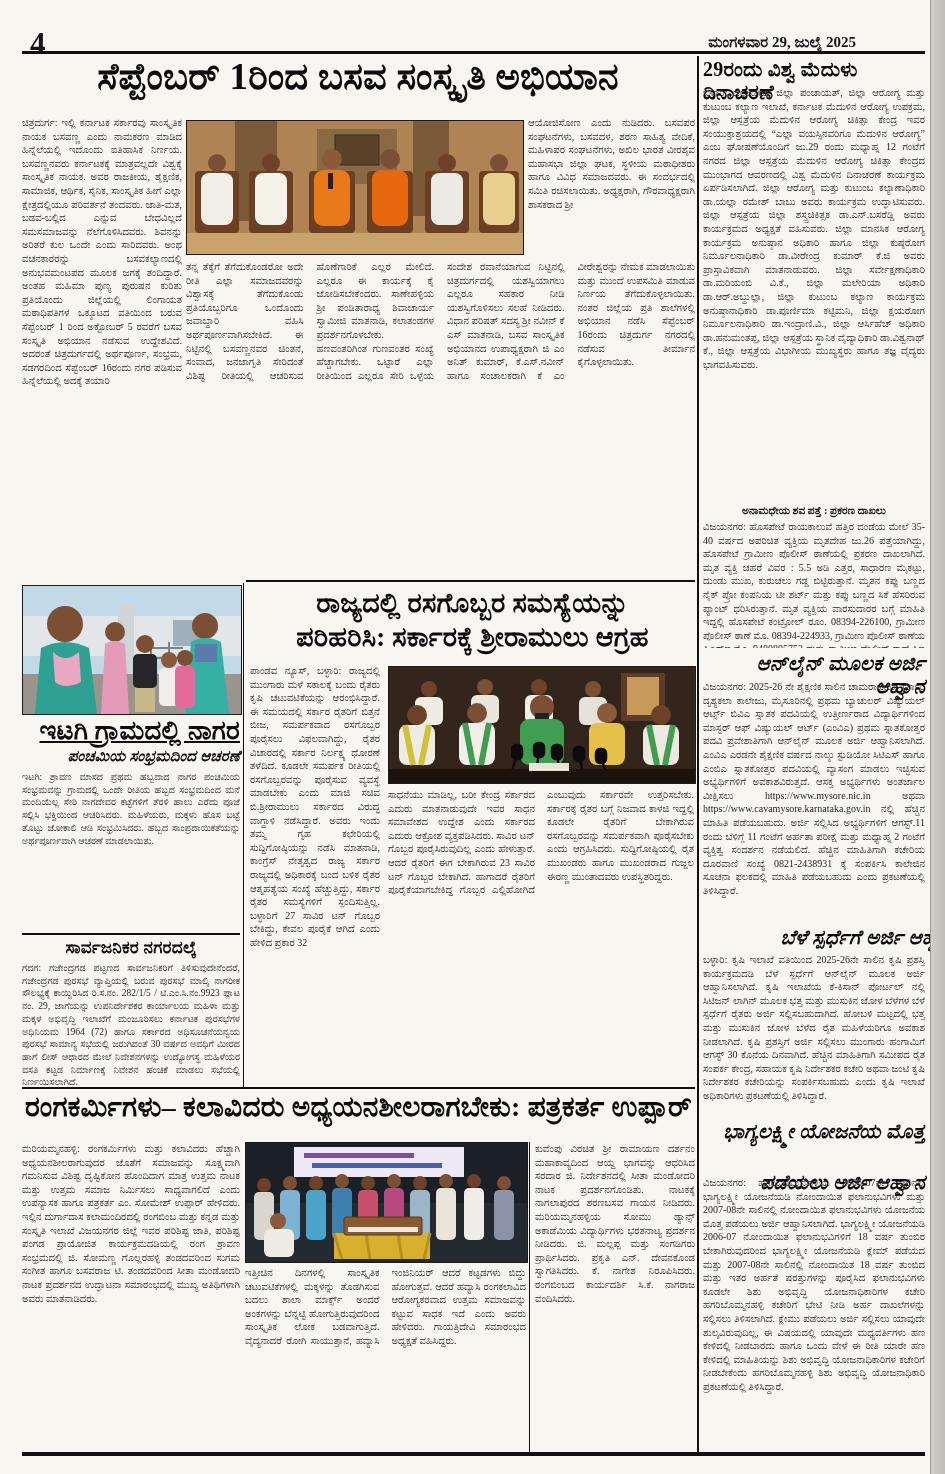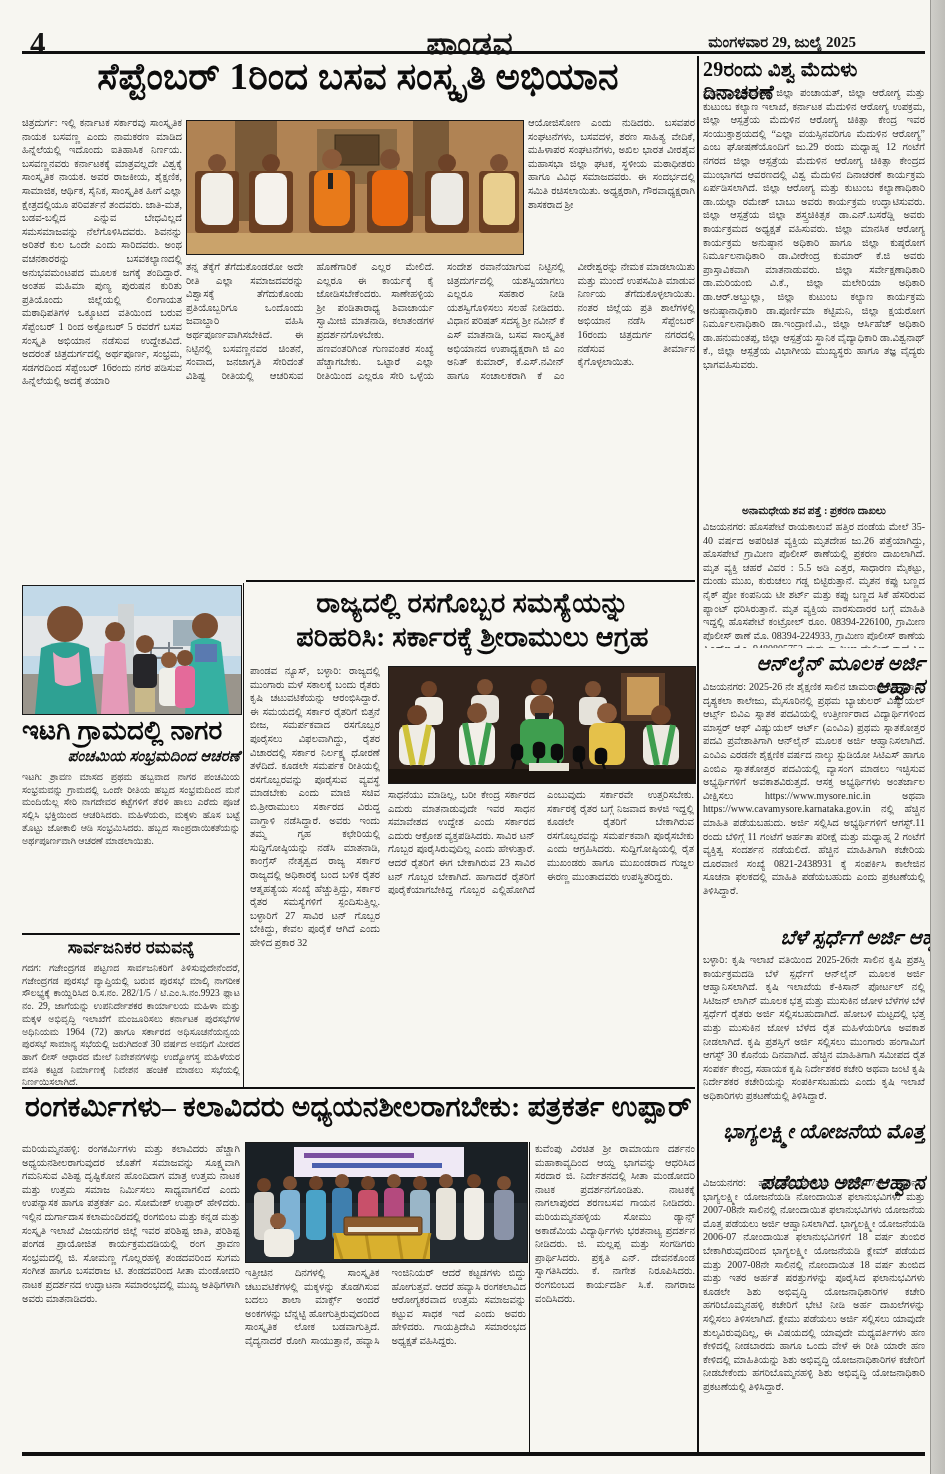--- a/index.html
+++ b/index.html
@@ -10,40 +10,39 @@
   }
   .abs { position:absolute; }
   .rule { background:#101010; }
   .jtext {
     font-size:10px; line-height:1.36; text-align:justify; text-justify:inter-word;
     color:#1d1d1d; overflow:hidden; word-break:break-word;
   }
   .jtext-sm { font-size:9.5px; line-height:1.34; }
   .hl { font-weight:bold; color:#0c0c0c; letter-spacing:0.2px; }
   .hl-xl { font-size:37px; line-height:1.1; text-align:center; }
-  .hl-lg { font-size:26px; line-height:1.12; text-align:left; }
+  .hl-lg { font-size:26px; line-height:1.12; text-align:right;text-decoration:underline; }
   .hl-sb { font-size:18px; line-height:1.15; }
   .hl-sb-c { text-align:right;font-style:italic; }
   .photo { border:1px solid #1a1a1a; background:#888; overflow:hidden; }
   .photo svg { display:block; }
   .cols2 { column-count:2; column-gap:12px; }
   .cols4 { column-count:4; column-gap:13px; }
   .masthead { font-size:31px; font-weight:bold; letter-spacing:1px; text-align:center; }
   .pagenum { font-size:31px; font-weight:bold; }
   .dateline { font-size:15px; font-weight:bold; text-align:right; }
   .subhead-bold { font-size:10.5px; font-weight:bold; text-align:center; }
   .scan-edge { background:linear-gradient(to right,#cfcec9,#bdbcb7); border-left:1px solid #9a9994; }
 </style>
 </head>
 <body>
 
 <div class="page">
 
   <div class="abs pagenum" style="left:30px; top:26px;">4</div>
-  <div class="abs masthead" style="left:320px; top:26px; width:300px;">ಪಾಂಡವ</div>
   <div class="abs dateline" style="left:598px; top:34px; width:258px;">ಮಂಗಳವಾರ 29, ಜುಲೈ 2025</div>
   <div class="abs rule" style="left:22px; top:51px; width:903px; height:3px;"></div>
 
   <div class="abs hl hl-xl" style="left:22px; top:57px; width:672px; height:54px;">ಸೆಪ್ಟೆಂಬರ್ 1ರಿಂದ ಬಸವ ಸಂಸ್ಕೃತಿ ಅಭಿಯಾನ</div>
 
   <div class="abs jtext" style="left:22px; top:116px; width:160px; height:462px;">ಚಿತ್ರದುರ್ಗ: ಇಲ್ಲಿ ಕರ್ನಾಟಕ ಸರ್ಕಾರವು ಸಾಂಸ್ಕೃತಿಕ ನಾಯಕ ಬಸವಣ್ಣ ಎಂದು ನಾಮಕರಣ ಮಾಡಿದ ಹಿನ್ನೆಲೆಯಲ್ಲಿ ಇದೊಂದು ಐತಿಹಾಸಿಕ ನಿರ್ಣಯ. ಬಸವಣ್ಣನವರು ಕರ್ನಾಟಕಕ್ಕೆ ಮಾತ್ರವಲ್ಲದೇ ವಿಶ್ವಕ್ಕೆ ಸಾಂಸ್ಕೃತಿಕ ನಾಯಕ. ಅವರ ರಾಜಕೀಯ, ಶೈಕ್ಷಣಿಕ, ಸಾಮಾಜಿಕ, ಆರ್ಥಿಕ, ಸೈನಿಕ, ಸಾಂಸ್ಕೃತಿಕ ಹೀಗೆ ಎಲ್ಲಾ ಕ್ಷೇತ್ರದಲ್ಲಿಯೂ ಪರಿವರ್ತನೆ ತಂದವರು. ಜಾತಿ-ಮತ, ಬಡವ-ಬಲ್ಲಿದ ಎನ್ನುವ ಬೇಧವಿಲ್ಲದೆ ಸಮಸಮಾಜವನ್ನು ನೆಲೆಗೊಳಿಸಿದವರು. ಶಿವನನ್ನು ಅರಿತರೆ ಕುಲ ಒಂದೇ ಎಂದು ಸಾರಿದವರು. ಅಂಥ ವಚನಕಾರರನ್ನು ಬಸವಕಲ್ಯಾಣದಲ್ಲಿ ಅನುಭವಮಂಟಪದ ಮೂಲಕ ಜಗಕ್ಕೆ ತಂದಿದ್ದಾರೆ. ಅಂತಹ ಮಹಿಮಾ ಪುಣ್ಯ ಪುರುಷನ ಕುರಿತು ಪ್ರತಿಯೊಂದು ಜಿಲ್ಲೆಯಲ್ಲಿ ಲಿಂಗಾಯತ ಮಠಾಧಿಪತಿಗಳ ಒಕ್ಕೂಟದ ವತಿಯಿಂದ ಬರುವ ಸೆಪ್ಟೆಂಬರ್ 1 ರಿಂದ ಅಕ್ಟೋಬರ್ 5 ರವರೆಗೆ ಬಸವ ಸಂಸ್ಕೃತಿ ಅಭಿಯಾನ ನಡೆಸುವ ಉದ್ದೇಶವಿದೆ. ಅದರಂತೆ ಚಿತ್ರದುರ್ಗದಲ್ಲಿ ಅರ್ಥಪೂರ್ಣ, ಸಂಭ್ರಮ, ಸಡಗರದಿಂದ ಸೆಪ್ಟೆಂಬರ್ 16ರಂದು ನಗರ ಪಡಿಸುವ ಹಿನ್ನೆಲೆಯಲ್ಲಿ ಅದಕ್ಕೆ ತಯಾರಿ</div>
 
   <div class="abs photo" style="left:186px; top:120px; width:336px; height:133px;">
     <svg width="336" height="133" viewBox="0 0 336 133">
       <rect width="336" height="133" fill="#b08354"></rect>
@@ -121,21 +120,21 @@
       <circle cx="162" cy="72" r="8" fill="#7b4f33"></circle>
         <rect x="152" y="80" width="20" height="42" rx="5" fill="#e46a9a"></rect>
     </svg>
   </div>
 
   <div class="abs hl hl-lg" style="left:22px; top:716px; width:218px;">ಇಟಗಿ ಗ್ರಾಮದಲ್ಲಿ ನಾಗರ</div>
   <div class="abs hl hl-sb-c" style="left:22px; top:748px; width:218px; font-size:15px;">ಪಂಚಮಿಯ ಸಂಭ್ರಮದಿಂದ ಆಚರಣೆ</div>
   <div class="abs jtext jtext-sm" style="left:22px; top:771px; width:218px; height:160px;">ಇಟಗಿ: ಶ್ರಾವಣ ಮಾಸದ ಪ್ರಥಮ ಹಬ್ಬವಾದ ನಾಗರ ಪಂಚಮಿಯ ಸಂಭ್ರಮವನ್ನು ಗ್ರಾಮದಲ್ಲಿ ಒಂದೇ ರೀತಿಯ ಹಬ್ಬದ ಸಂಭ್ರಮದಿಂದ ಮನೆ ಮಂದಿಯೆಲ್ಲ ಸೇರಿ ನಾಗದೇವರ ಕಟ್ಟೆಗಳಿಗೆ ತೆರಳಿ ಹಾಲು ಎರೆದು ಪೂಜೆ ಸಲ್ಲಿಸಿ ಭಕ್ತಿಯಿಂದ ಆಚರಿಸಿದರು. ಮಹಿಳೆಯರು, ಮಕ್ಕಳು ಹೊಸ ಬಟ್ಟೆ ತೊಟ್ಟು ಜೋಕಾಲಿ ಆಡಿ ಸಂಭ್ರಮಿಸಿದರು. ಹಬ್ಬದ ಸಾಂಪ್ರದಾಯಿಕತೆಯನ್ನು ಅರ್ಥಪೂರ್ಣವಾಗಿ ಆಚರಣೆ ಮಾಡಲಾಯಿತು.</div>
 
   <div class="abs rule" style="left:22px; top:933px; width:218px; height:2px;"></div>
-  <div class="abs hl" style="left:22px; top:938px; width:218px; font-size:17px; text-align:center;">ಸಾರ್ವಜನಿಕರ ರಮವನ್ಕೆ</div>
+  <div class="abs hl" style="left:22px; top:938px; width:218px; font-size:17px; text-align:center;">ಸಾರ್ವಜನಿಕರ ನಗರದಲ್ಕೆ</div>
   <div class="abs jtext jtext-sm" style="left:22px; top:962px; width:218px; height:123px;">ಗದಗ: ಗಜೇಂದ್ರಗಡ ಪಟ್ಟಣದ ಸಾರ್ವಜನಿಕರಿಗೆ ತಿಳಿಸುವುದೇನೆಂದರೆ, ಗಜೇಂದ್ರಗಡ ಪುರಸಭೆ ವ್ಯಾಪ್ತಿಯಲ್ಲಿ ಬರುವ ಪುರಸಭೆ ಮಾಲ್ಕಿ ನಾಗರೀಕ ಸೌಲಭ್ಯಕ್ಕೆ ಕಾಯ್ದಿರಿಸಿದ ರಿ.ಸ.ನಂ. 282/1/5 / ಟಿ.ಎಂ.ಸಿ.ನಂ.9923 ಪ್ಲಾಟ ನಂ. 29, ಜಾಗೆಯನ್ನು ಉಪನಿರ್ದೇಶಕರ ಕಾರ್ಯಾಲಯ ಮಹಿಳಾ ಮತ್ತು ಮಕ್ಕಳ ಅಭಿವೃದ್ಧಿ ಇಲಾಖೆಗೆ ಮಂಜೂರಿಸಲು ಕರ್ನಾಟಕ ಪುರಸಭೆಗಳ ಅಧಿನಿಯಮ 1964 (72) ಹಾಗೂ ಸರ್ಕಾರದ ಅಧಿಸೂಚನೆಯನ್ವಯ ಪುರಸಭೆ ಸಾಮಾನ್ಯ ಸಭೆಯಲ್ಲಿ ಜರುಗಿದಂತೆ 30 ವರ್ಷದ ಅವಧಿಗೆ ಮೀರದ ಹಾಗೆ ಲೀಸ್ ಆಧಾರದ ಮೇಲೆ ನಿವೇಶನಗಳನ್ನು ಉದ್ಯೋಗಸ್ಥ ಮಹಿಳೆಯರ ವಸತಿ ಕಟ್ಟಡ ನಿರ್ಮಾಣಕ್ಕೆ ನಿವೇಶನ ಹಂಚಿಕೆ ಮಾಡಲು ಸಭೆಯಲ್ಲಿ ನಿರ್ಣಯಿಸಲಾಗಿದೆ.</div>
 
   <div class="abs hl" style="left:250px; top:622px; width:445px; font-size:27px; text-align:center; line-height:1.15;">ಪರಿಹರಿಸಿ: ಸರ್ಕಾರಕ್ಕೆ ಶ್ರೀರಾಮುಲು ಆಗ್ರಹ</div>
   <div class="abs hl" style="left:250px; top:588px; width:445px; font-size:27px; text-align:center; line-height:1.15;">ರಾಜ್ಯದಲ್ಲಿ ರಸಗೊಬ್ಬರ ಸಮಸ್ಯೆಯನ್ನು</div>
   <div class="abs jtext" style="left:250px; top:664px; width:130px; height:422px;">ಪಾಂಡವ ನ್ಯೂಸ್, ಬಳ್ಳಾರಿ: ರಾಜ್ಯದಲ್ಲಿ ಮುಂಗಾರು ಮಳೆ ಸಕಾಲಕ್ಕೆ ಬಂದು ರೈತರು ಕೃಷಿ ಚಟುವಟಿಕೆಯನ್ನು ಆರಂಭಿಸಿದ್ದಾರೆ. ಈ ಸಮಯದಲ್ಲಿ ಸರ್ಕಾರ ರೈತರಿಗೆ ಬಿತ್ತನೆ ಬೀಜ, ಸಮರ್ಪಕವಾದ ರಸಗೊಬ್ಬರ ಪೂರೈಸಲು ವಿಫಲವಾಗಿದ್ದು, ರೈತರ ವಿಚಾರದಲ್ಲಿ ಸರ್ಕಾರ ನಿರ್ಲಕ್ಷ್ಯ ಧೋರಣೆ ತಳೆದಿದೆ. ಕೂಡಲೇ ಸಮರ್ಪಕ ರೀತಿಯಲ್ಲಿ ರಸಗೊಬ್ಬರವನ್ನು ಪೂರೈಸುವ ವ್ಯವಸ್ಥೆ ಮಾಡಬೇಕು ಎಂದು ಮಾಜಿ ಸಚಿವ ಬಿ.ಶ್ರೀರಾಮುಲು ಸರ್ಕಾರದ ವಿರುದ್ಧ ವಾಗ್ದಾಳಿ ನಡೆಸಿದ್ದಾರೆ. ಅವರು ಇಂದು ತಮ್ಮ ಗೃಹ ಕಛೇರಿಯಲ್ಲಿ ಸುದ್ದಿಗೋಷ್ಠಿಯನ್ನು ನಡೆಸಿ ಮಾತನಾಡಿ, ಕಾಂಗ್ರೆಸ್ ನೇತೃತ್ವದ ರಾಜ್ಯ ಸರ್ಕಾರ ರಾಜ್ಯದಲ್ಲಿ ಅಧಿಕಾರಕ್ಕೆ ಬಂದ ಬಳಿಕ ರೈತರ ಆತ್ಮಹತ್ಯೆಯ ಸಂಖ್ಯೆ ಹೆಚ್ಚುತ್ತಿದ್ದು, ಸರ್ಕಾರ ರೈತರ ಸಮಸ್ಯೆಗಳಿಗೆ ಸ್ಪಂದಿಸುತ್ತಿಲ್ಲ. ಬಳ್ಳಾರಿಗೆ 27 ಸಾವಿರ ಟನ್ ಗೊಬ್ಬರ ಬೇಕಿದ್ದು, ಕೇವಲ ಪೂರೈಕೆ ಆಗಿದೆ ಎಂದು ಹೇಳಿದ ಪ್ರಕಾರ 32</div>
 
   <div class="abs photo" style="left:388px; top:666px; width:306px; height:116px;">
     <svg width="306" height="116" viewBox="0 0 306 116">
       <rect width="306" height="116" fill="#33241c"></rect>
       <rect x="232" y="6" width="44" height="48" fill="#5a3c28"></rect>

